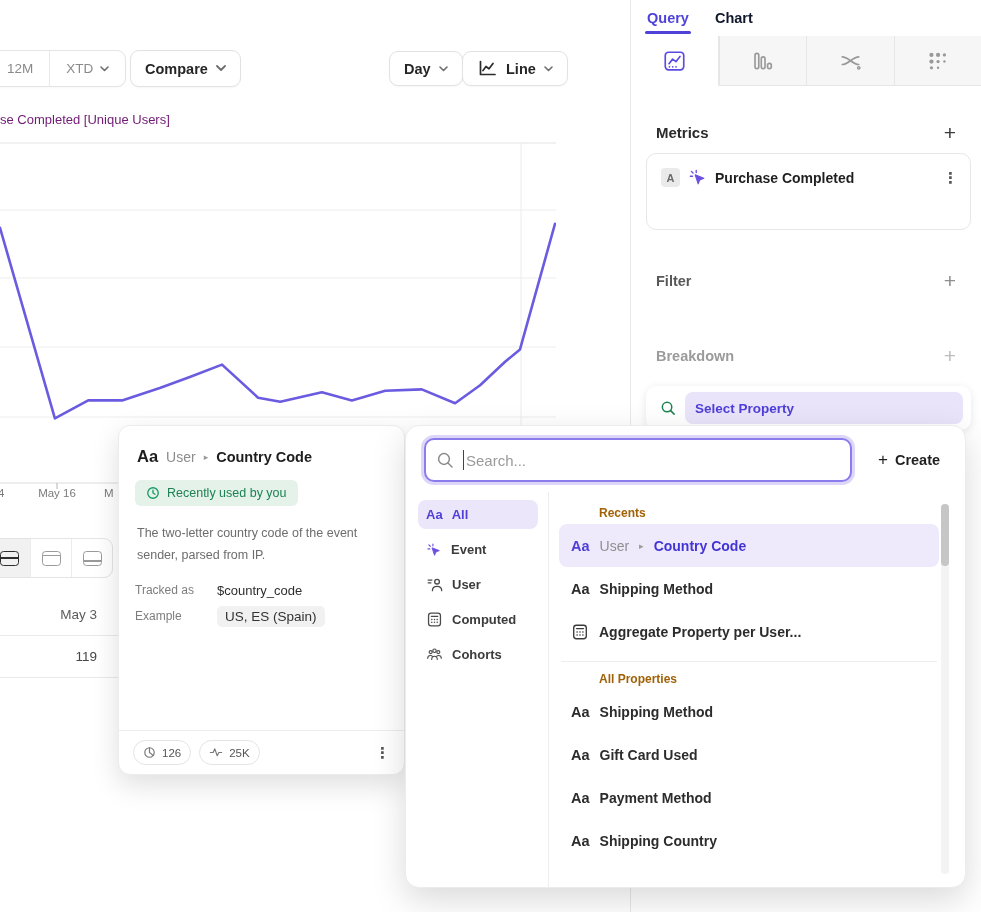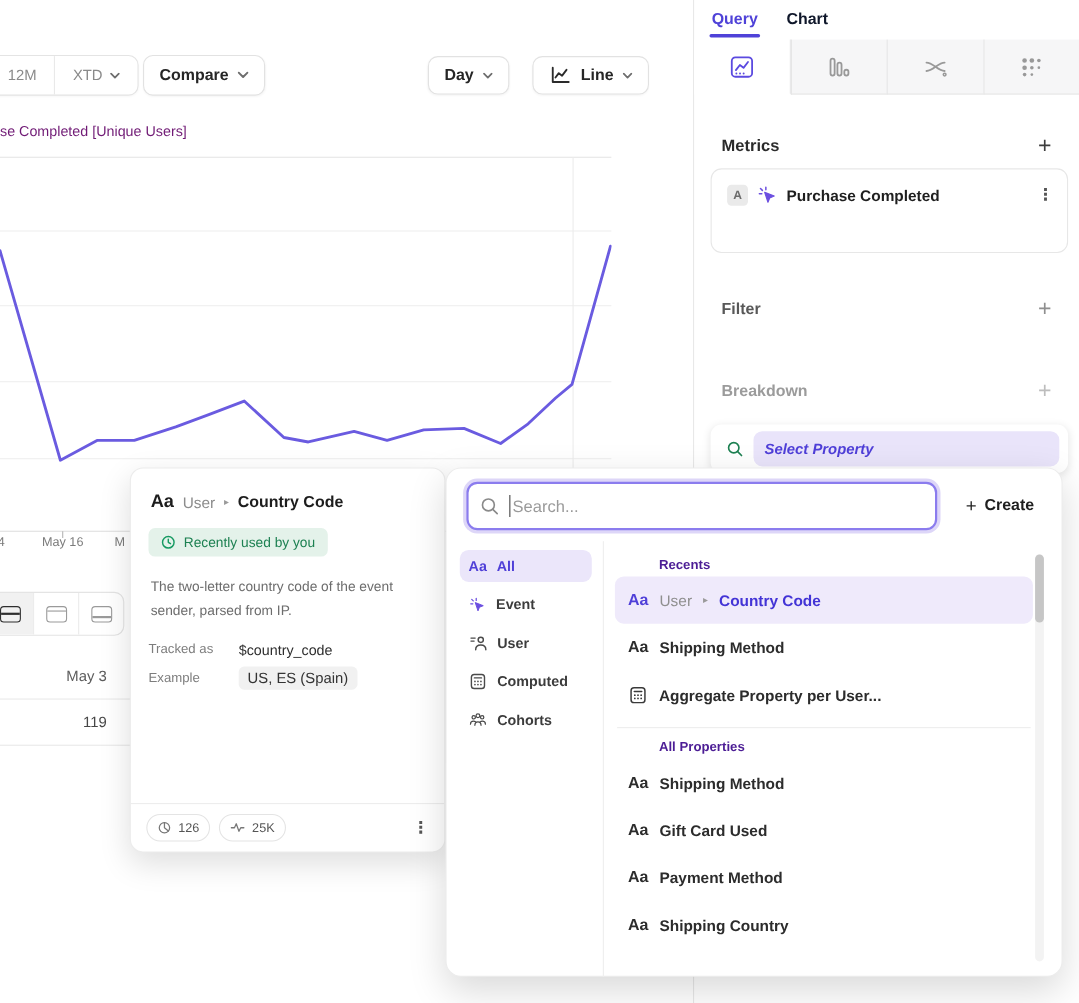--- a/index.html
+++ b/index.html
@@ -64,21 +64,21 @@
   .mc-badge { width:19px; height:19px; border-radius:4px; background:#eaeaea; color:#6b6b6b;
     font-size:11px; font-weight:700; display:flex; align-items:center; justify-content:center; }
   .mc-title { font-size:14px; font-weight:700; color:#1f1f1f; flex:1; }
   .kebab { color:#555; font-size:15px; font-weight:700; letter-spacing:0; line-height:.9; }
   .mc-row2 { display:flex; align-items:center; gap:6px; margin:8px 0 0 56px;
     font-size:12.5px; font-weight:700; color:#4f4f4f; }
 
   .select-card { position:absolute; left:15px; top:386px; width:325px; height:44px; background:#fff;
     border-radius:10px; box-shadow:0 2px 8px rgba(0,0,0,.10); display:flex; align-items:center; padding:0 8px 0 14px; gap:9px; }
   .select-pill { flex:1; height:32px; display:flex; align-items:center; padding:6px 10px; border-radius:8px;
-    background:#e9e4fa; color:#4f3fd8; font-size:13.5px; font-weight:700;font-style:italic; }
+    background:#e9e4fa; color:#4f3fd8; font-size:13.5px; font-weight:700; }
 
   
   .tooltip-card { position:absolute; left:118px; top:425px; width:287px; height:350px; background:#fff;
     border:1px solid #ececec; border-radius:12px; box-shadow:0 10px 28px rgba(0,0,0,.13); z-index:20; }
   .tt-head { display:flex; align-items:center; gap:8px; padding:21px 18px 0 18px; }
   .tt-aa { font-size:16.5px; font-weight:700; color:#1d1d1d; }
   .crumb-parent { font-size:14px; color:#8c8c8c; }
   .crumb-caret { font-size:9px; color:#9a9a9a; }
   .crumb-name { font-size:14.5px; font-weight:700; color:#1d1d1d; }
   .tt-recent { display:inline-flex; align-items:center; gap:7px; margin:14px 0 0 16px; height:26px;
@@ -114,21 +114,21 @@
   .dd-cats { width:143px; border-right:1px solid #eee; padding:8px 10px 0 12px; }
   .cat-item { height:29px; display:flex; align-items:center; gap:9px; padding:0 8px; margin-bottom:6px;
     border-radius:8px; font-size:13px; font-weight:700; color:#3c3c3c; }
   .cat-item .ico { color:#4a4a4a; }
   .cat-item.active { background:#ebe6fa; color:#4f3fd8; }
   .cat-glyph { font-size:13px; font-weight:700; }
   .cat-item.active .cat-glyph { color:#4f3fd8; }
   .ico-purple { color:#6c4fe0 !important; }
 
   .dd-list { flex:1; padding:8px 26px 0 10px; position:relative; }
-  .list-head { font-size:12px; font-weight:700; color:#4c1d95; margin:6px 0 4px 12px;padding-left:28px; }
+  .list-head { font-size:12px; font-weight:700; color:#a16207; margin:6px 0 4px 12px;padding-left:28px; }
   .list-row { height:43px; display:flex; align-items:center; gap:10px; padding:0 12px; border-radius:8px;
     font-size:14px; font-weight:700; color:#2c2c2c; }
   .list-row .row-glyph { font-size:14.5px; font-weight:700; color:#2c2c2c; }
   .list-row.hl { background:#efeafb; }
   .list-row.hl .row-glyph { color:#4f3fd8; }
   .list-row .row-parent { color:#8f8f8f; font-weight:400; }
   .list-row .row-name-purple { color:#4334d6; }
   .list-row .ico { color:#3a3a3a; }
   .list-divider { border-top:1px solid #ededed; margin:8px 2px 10px 2px; }
   .dd-scroll { position:absolute; right:16px; top:78px; width:8px; height:370px; background:#f3f3f3; border-radius:4px; }
@@ -162,21 +162,21 @@
   </div>
 
   <div class="btn" style="left:389px; top:51px; height:35px;">
     <span>Day</span>
     <span class="ico chev">
       <svg width="9" height="6" viewBox="0 0 9 6">
           <path d="M1 1l3.5 3.5L8 1" fill="none" stroke="currentColor" stroke-width="1.6" stroke-linecap="round" stroke-linejoin="round"></path>
         </svg>
     </span>
   </div>
-  <div class="btn" style="left:484px; top:51px; height:35px;">
+  <div class="btn" style="left:462px; top:51px; height:35px;">
     <span class="ico" style="color:#2b2b2b;">
       <svg width="21" height="19" viewBox="0 0 20 19">
           <path d="M3 2.5 V15.5 H17.5" fill="none" stroke="currentColor" stroke-width="1.7" stroke-linecap="round" stroke-linejoin="round"></path>
           <polyline points="5.5,11.5 8.5,7.5 11.5,9.8 15.5,4.5" fill="none" stroke="currentColor" stroke-width="1.7" stroke-linecap="round" stroke-linejoin="round"></polyline>
         </svg>
     </span>
     <span>Line</span>
     <span class="ico chev">
       <svg width="9" height="6" viewBox="0 0 9 6">
           <path d="M1 1l3.5 3.5L8 1" fill="none" stroke="currentColor" stroke-width="1.6" stroke-linecap="round" stroke-linejoin="round"></path>

